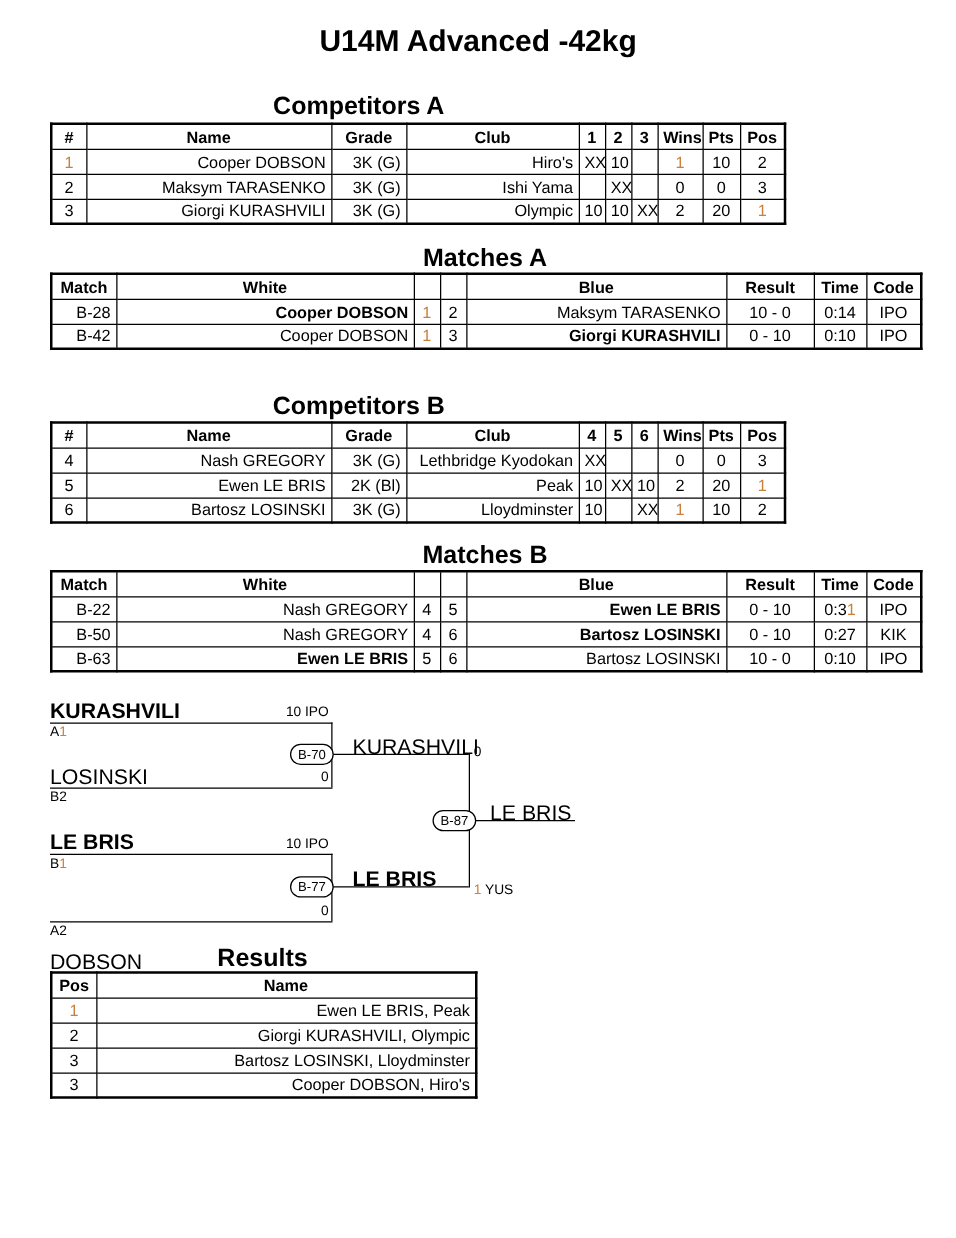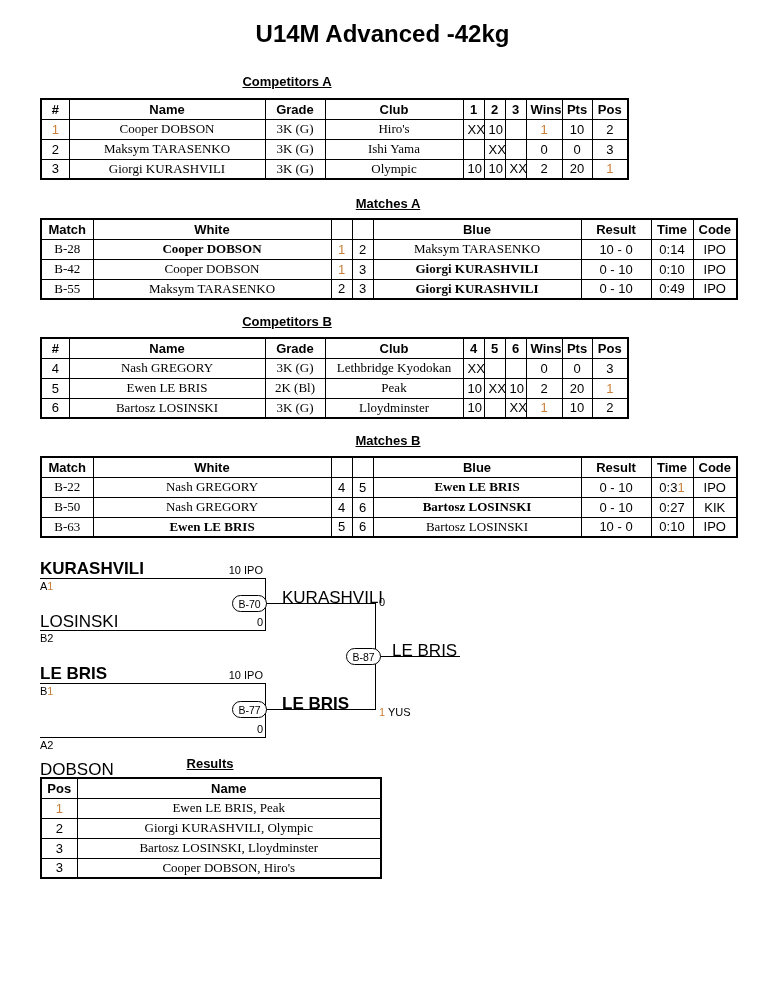--- a/index.html
+++ b/index.html
@@ -2,25 +2,25 @@
 <html style="--accent: #c9803a;"><head>
 <meta charset="utf-8">
 <style>
   * { margin:0; padding:0; box-sizing:border-box; }
   html,body { background:#fff; }
   .page {
     position:relative; width:765px; height:990px; background:#fff;
     font-family:"Liberation Sans","DejaVu Sans",sans-serif; color:#000; overflow:hidden;padding-left:16px;
   }
   .title { position:absolute; left:0; right:0; top:20px; text-align:center; font-size:24px; font-weight:bold; }
-  .sec-title { position:absolute; transform:translateX(-50%); font-size:13px; font-weight:bold; white-space:nowrap;text-decoration:underline; }
+  .sec-title { position:absolute; transform:translateX(-50%); font-size:20px; font-weight:bold; white-space:nowrap; }
   table { position:absolute; border-collapse:collapse; table-layout:fixed; background:#fff; border:2px solid #000; }
   th, td { border:1px solid #000; font-size:13px; height:20px; padding:0 4px; overflow:hidden; white-space:nowrap; }
   th { font-weight:bold; text-align:center; }
-  td.l { text-align:center;font-family:Liberation Serif, serif; }
+  td.l { text-align:right; }
   td.c { text-align:center; }
   .bold { font-weight:bold; }
   .one { color:var(--accent,#c9803a); }
   .hline { position:absolute; border-top:1px solid #000; height:0; }
   .vline { position:absolute; border-left:1px solid #000; width:0; }
   .oval {
     position:absolute; width:35px; height:17px; border:1px solid #000; border-radius:9px;
     background:#fff; font-size:10.5px; display:flex; align-items:center; justify-content:center; z-index:2;
   }
   .blabel { position:absolute; font-size:17px; white-space:nowrap; }
@@ -152,30 +152,20 @@
           <td class="l">B-42</td>
           <td class="l">Cooper DOBSON</td>
           <td class="c"><span class="one">1</span></td>
           <td class="c">3</td>
           <td class="l bold">Giorgi KURASHVILI</td>
           <td class="c">0 - 10</td>
           <td class="c">0:10</td>
           <td class="c">IPO</td>
         </tr>
 
-        <tr>
-          <td class="l">B-55</td>
-          <td class="l">Maksym TARASENKO</td>
-          <td class="c">2</td>
-          <td class="c">3</td>
-          <td class="l bold">Giorgi KURASHVILI</td>
-          <td class="c">0 - 10</td>
-          <td class="c">0:49</td>
-          <td class="c">IPO</td>
-        </tr>
 
     </tbody>
   </table>
 
   <div class="sec-title" style="left:287px; top:314px;">Competitors B</div>
   <table style="left:40px; top:337px; width:587px;">
     <colgroup>
       <col style="width:28px">
         <col style="width:196px">
         <col style="width:60px">

